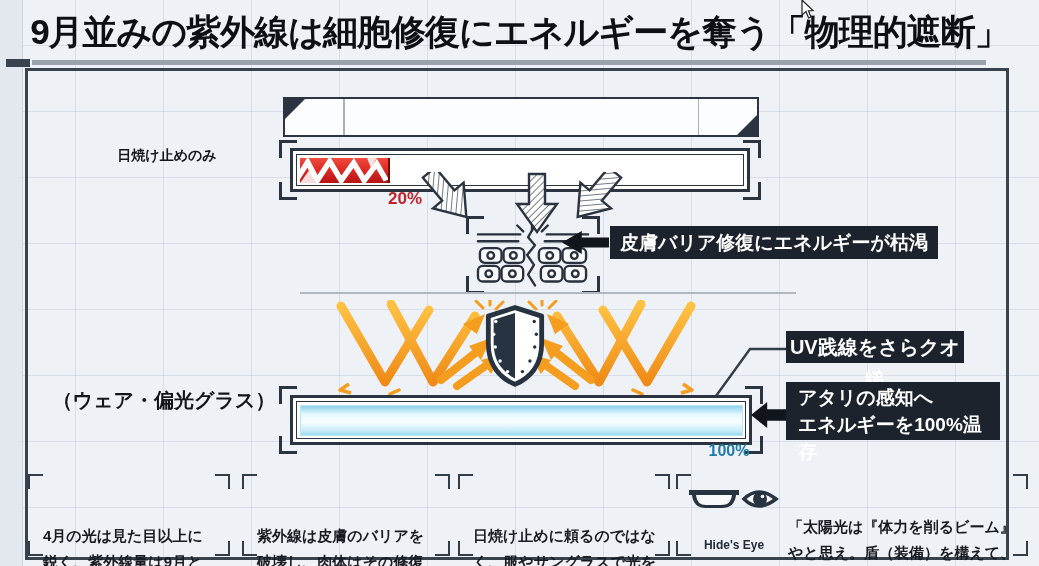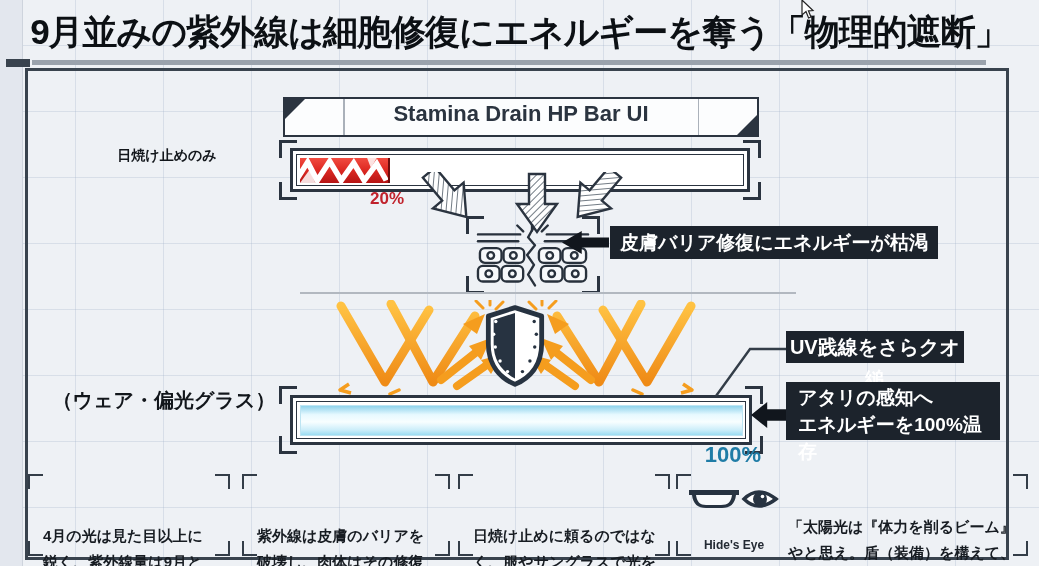--- a/index.html
+++ b/index.html
@@ -51,22 +51,22 @@
   
   .bar{box-sizing:border-box;border:3px solid #2b3440;background:#ffffff;padding:3px;}
   .bar-inner{position:relative;box-sizing:border-box;border:1.5px solid #2b3440;height:100%;padding:2.5px;background:#fff;}
   .bar1{left:290px;top:148px;width:460px;height:44px;}
   .bar2{left:290px;top:395px;width:462px;height:50px;}
   .fill-red{position:relative;height:100%;background:linear-gradient(180deg,#f14b40 0%,#df2b24 45%,#b61414 100%);
     border-right:2.5px solid #6d0d0d;overflow:hidden;}
   .fill-blue{height:100%;background:linear-gradient(180deg,#8fd3ec 0%,#e7f9ff 30%,#f8feff 55%,#cdeefa 82%,#9adcf2 100%);
     border:1px solid #bde4f2;box-sizing:border-box;}
   .pct{font-weight:800;}
-  .pct-low{left:352px;top:189px;width:70px;text-align:center;font-size:17px;color:#c0222c;}
-  .pct-full{left:697px;top:442px;width:64px;text-align:right;font-size:22px;color:#1f7ca6;}
+  .pct-low{left:352px;top:189px;width:70px;text-align:right;font-size:17px;color:#c0222c;}
+  .pct-full{left:697px;top:442px;width:64px;text-align:center;font-size:16px;color:#1f7ca6;}
 
   
   .callout{background:#1c232c;color:#fff;font-weight:800;box-sizing:border-box;}
   .co-skin{left:610px;top:226px;width:328px;height:33px;line-height:33px;text-align:center;font-size:19px;}
   .co-uv{left:786px;top:331px;width:178px;height:32px;line-height:32px;text-align:center;font-size:20px;}
   .co-energy{left:786px;top:382px;width:214px;height:58px;font-size:19px;line-height:27px;padding:2px 0 0 12px;}
   .arrow-left{background:#11161d;}
   .arr-skin{left:562px;top:231px;width:47px;height:23px;
     clip-path:polygon(0% 50%,42% 0%,42% 28%,100% 28%,100% 72%,42% 72%,42% 100%);}
   .arr-energy{left:751px;top:402px;width:36px;height:26px;
@@ -99,21 +99,20 @@
   <div class="abs title-underline"></div>
 
   <div class="abs panel"></div>
 
   <div class="abs hdr">
     <span class="tri-tl"></span>
     <span class="tri-br"></span>
     <span class="vline" style="left:58px"></span>
     <span class="vline" style="right:58px"></span>
   </div>
-  <div class="abs hdr-text">Stamina Drain HP Bar UI</div>
 
   <div class="abs sec-label sec1-label">日焼け止めのみ</div>
 
   <div class="abs bks" style="left:279px;top:140px;width:482px;height:60px">
     <span class="bk tl"></span>
       <span class="bk tr"></span>
       <span class="bk bl"></span>
       <span class="bk br"></span>
   </div>
   <div class="abs bar bar1">

